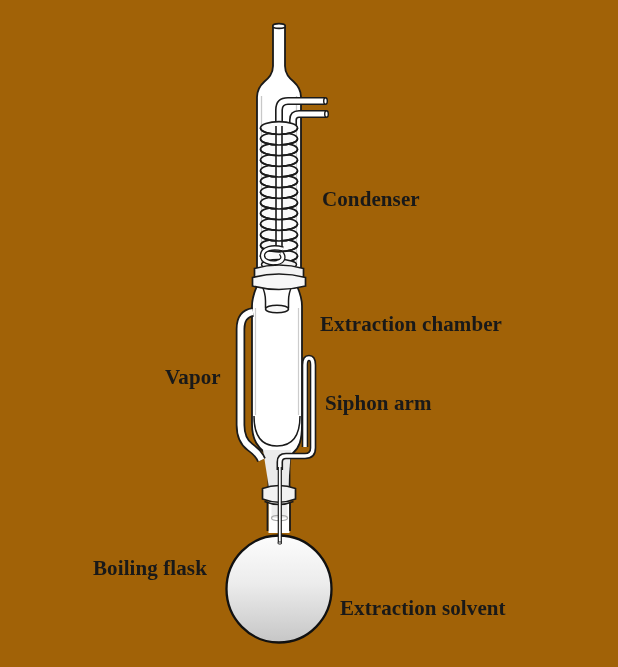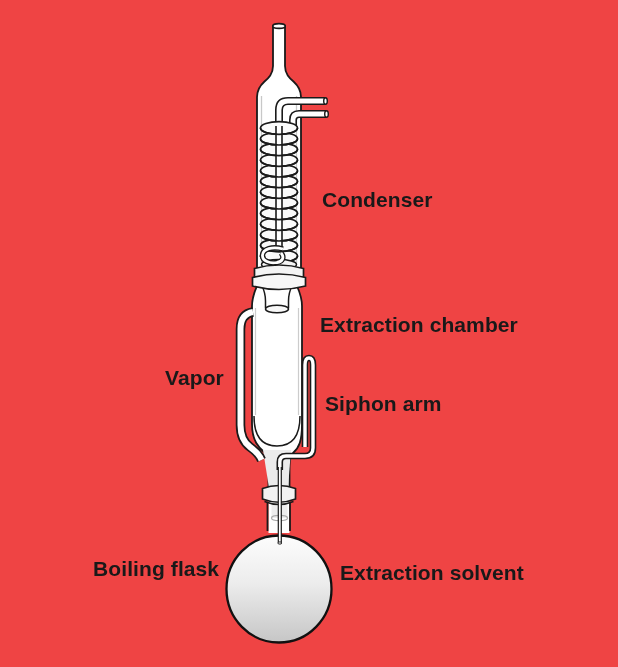--- a/index.html
+++ b/index.html
@@ -1,30 +1,30 @@
 <!DOCTYPE html>
 <html><head>
 <meta charset="utf-8">
 <style>
   html,body{margin:0;padding:0;background:#fff;}
   .stage{
-    position:relative;width:618px;height:667px;background:#ef4444;overflow:hidden;
-    font-family:Liberation Sans, sans-serif;
+    position:relative;width:618px;height:667px;background:#a16207;overflow:hidden;
+    font-family:Liberation Serif, serif;
   }
   .stage svg{position:absolute;left:0;top:0;}
   .lbl{
     position:absolute;font-weight:bold;font-size:21px;line-height:1;
     color:#191919;white-space:nowrap;letter-spacing:0.1px;
   }
   .lbl-condenser{left:322px;top:189px;}
   .lbl-extraction-chamber{left:320px;top:314px;}
   .lbl-vapor{left:165px;top:367px;}
   .lbl-siphon-arm{left:325px;top:393px;}
   .lbl-boiling-flask{left:93px;top:558px;}
-  .lbl-extraction-solvent{left:340px;top:562px;}
+  .lbl-extraction-solvent{left:340px;top:598px;}
 </style>
 </head>
 <body>
 
 <div class="stage">
 
 <svg width="618" height="667" viewBox="0 0 618 667">
   <defs>
     <linearGradient id="flaskGrad" x1="0" y1="0" x2="0" y2="1">
       <stop offset="0%" stop-color="#fdfdfd"></stop>

